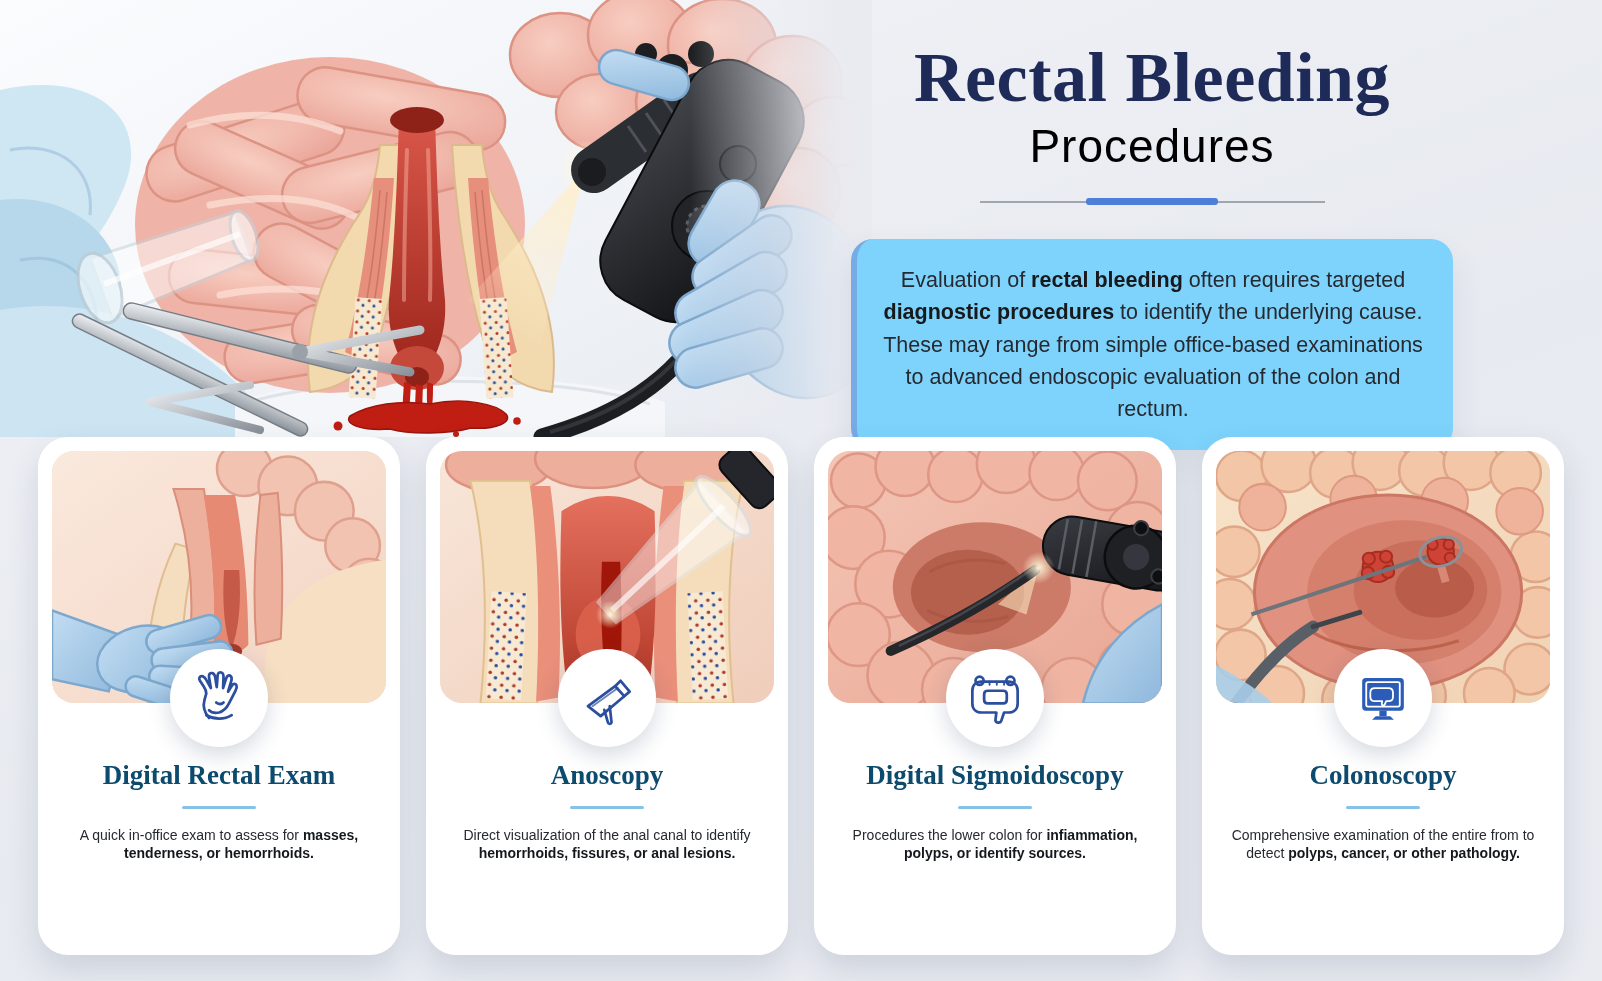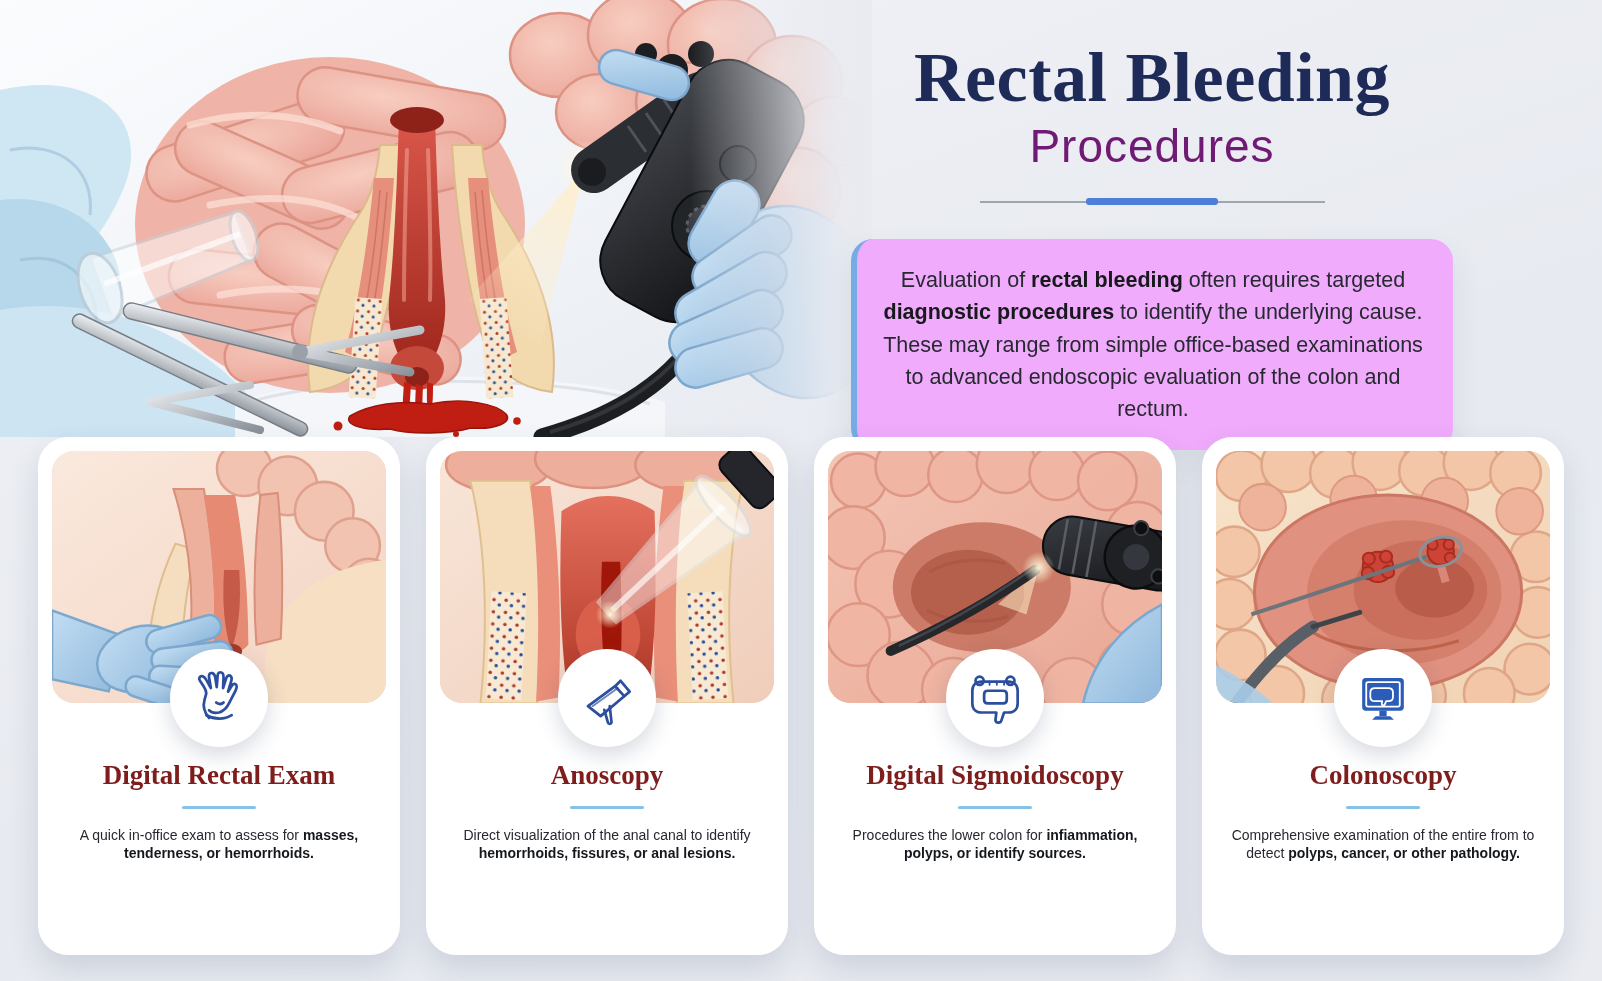--- a/index.html
+++ b/index.html
@@ -13,30 +13,30 @@
   .hero{position:absolute;left:0;top:0;width:872px;height:437px;}
   .hero svg{display:block;width:100%;height:100%;}
   
   .header-col{position:absolute;left:845px;top:40px;width:614px;text-align:center;}
   .main-title{
     margin:0;font:700 70px/76px "Liberation Serif", serif;
     color:#1e2a58;letter-spacing:.5px;
   }
   .sub-title{
     margin:4px 0 0;font:400 46px/52px "Liberation Sans", sans-serif;
-    color:#701a75;letter-spacing:1px;
+    color:#000000;letter-spacing:1px;
   }
   .title-divider{position:relative;width:345px;height:7px;margin:26px auto 0;}
   .title-divider .line{position:absolute;left:0;right:0;top:3px;height:2px;background:#a0a6b0;}
   .title-divider .accent{
     position:absolute;left:50%;transform:translateX(-50%);top:0;
     width:132px;height:7px;border-radius:3px;background:#4d7fd9;
   }
   .info-box{
-    margin:34px auto 0;width:560px;background:#f0abfc;border-radius:22px;
+    margin:34px auto 0;width:560px;background:#7dd3fc;border-radius:22px;
     border-left:6px solid #76abe6;padding:25px 20px 25px 16px;
     box-shadow:0 14px 30px rgba(60,80,120,.10);
     font-size:21.5px;line-height:1.5;color:#26292f;text-align:center;
   }
   .info-box b{color:#17191d;}
   
   .cards{position:absolute;top:437px;left:0;right:0;display:flex;gap:26px;padding:0 38px;}
   .card{
     flex:1;position:relative;height:518px;background:#ffffff;border-radius:30px;
     box-shadow:0 14px 30px rgba(50,65,100,.15);
@@ -44,21 +44,21 @@
   .card-illus{margin:14px 14px 0;height:252px;border-radius:22px;overflow:hidden;background:#f3d6c6;}
   .card-illus svg{display:block;width:100%;height:100%;}
   .icon-badge{
     position:absolute;top:212px;left:50%;transform:translateX(-50%);
     width:98px;height:98px;border-radius:50%;background:#ffffff;
     box-shadow:0 8px 22px rgba(50,65,100,.20);
     display:flex;align-items:center;justify-content:center;
   }
   .card-title{
     margin:58px 6px 0;text-align:center;
-    font:700 27px/1.1 "Liberation Serif", serif;color:#7f1d1d;
+    font:700 27px/1.1 "Liberation Serif", serif;color:#0c4a6e;
   }
   .card-divider{width:74px;height:3px;background:#85c2e6;margin:15px auto 0;border-radius:2px;}
   .card-desc{margin:17px 16px 0;text-align:center;font-size:14px;line-height:1.33;color:#26292f;}
   .card-desc b{color:#14171c;}
 </style>
 </head>
 <body>
 
 <div class="page">
 

